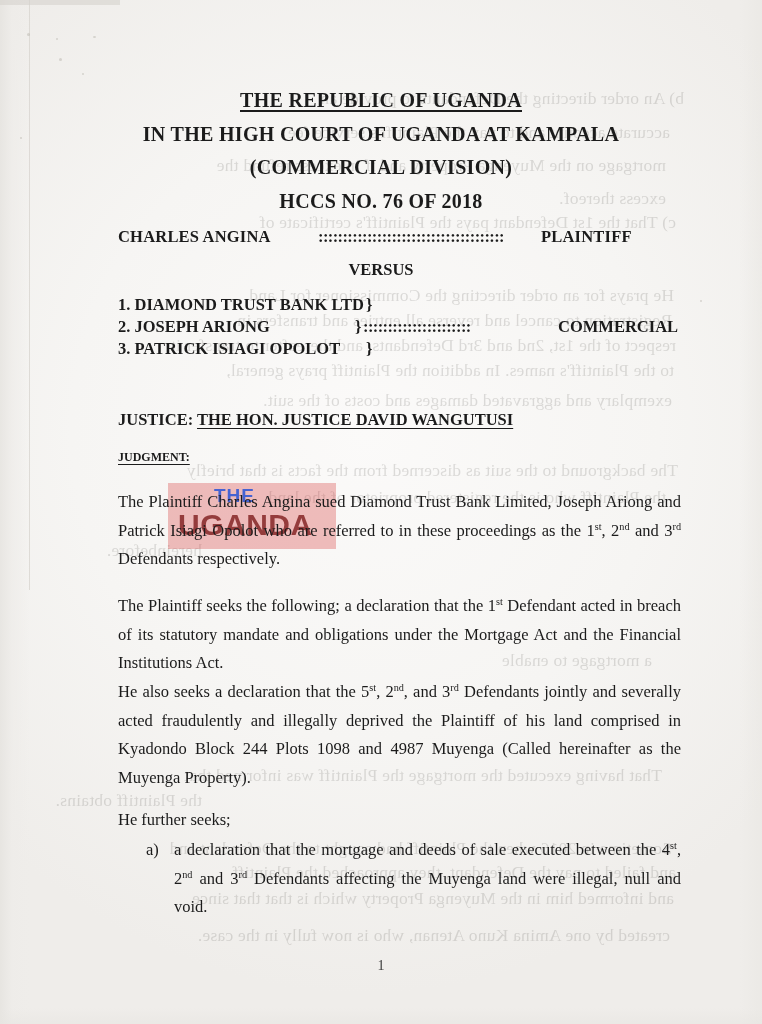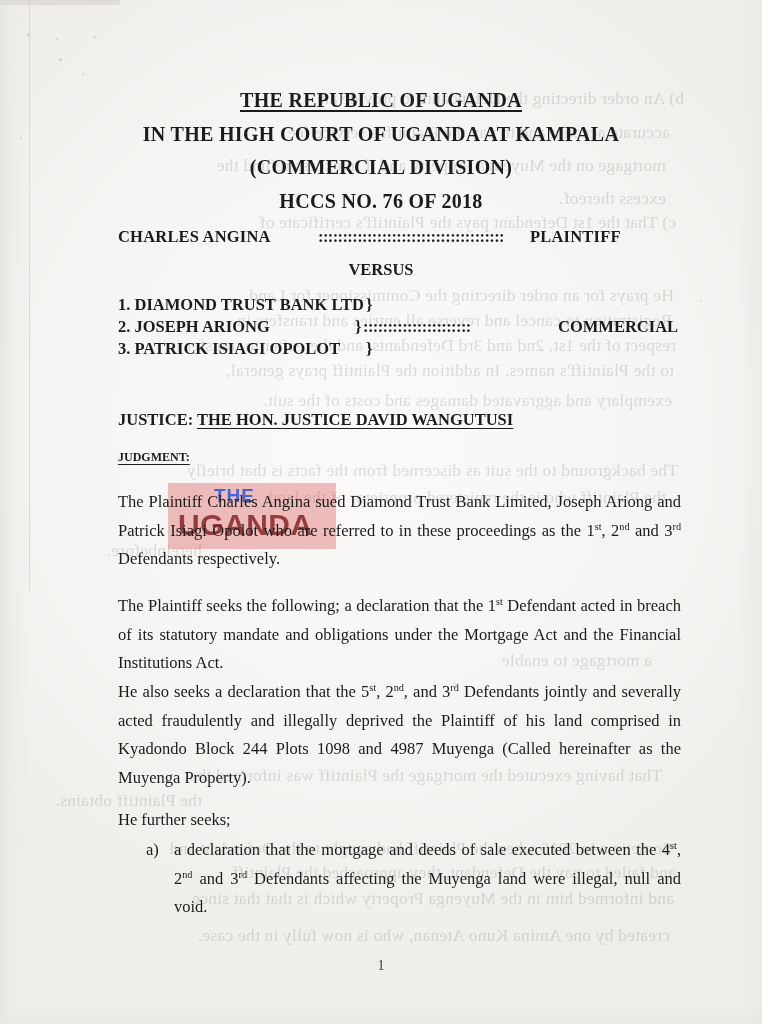--- a/index.html
+++ b/index.html
@@ -163,21 +163,21 @@
     position: absolute;
     font-family: "Liberation Serif", "DejaVu Serif", serif;
     font-weight: 700;
     font-size: 16.5px;
     letter-spacing: .2px;
     white-space: nowrap;
   }
   .plaintiff-row { left: 118px; top: 227px; }
   .plaintiff-name { display: inline-block; width: 200px; }
   .dots { letter-spacing: -.6px; font-weight: 700; }
-  .plaintiff-label { margin-left: 26px; }
+  .plaintiff-label { margin-left: 37px; }
 
   .versus {
     position: absolute;
     left: 0; right: 0;
     top: 260px;
     text-align: center;
     font-family: "Liberation Serif", "DejaVu Serif", serif;
     font-weight: 700;
     font-size: 16.5px;
   }

